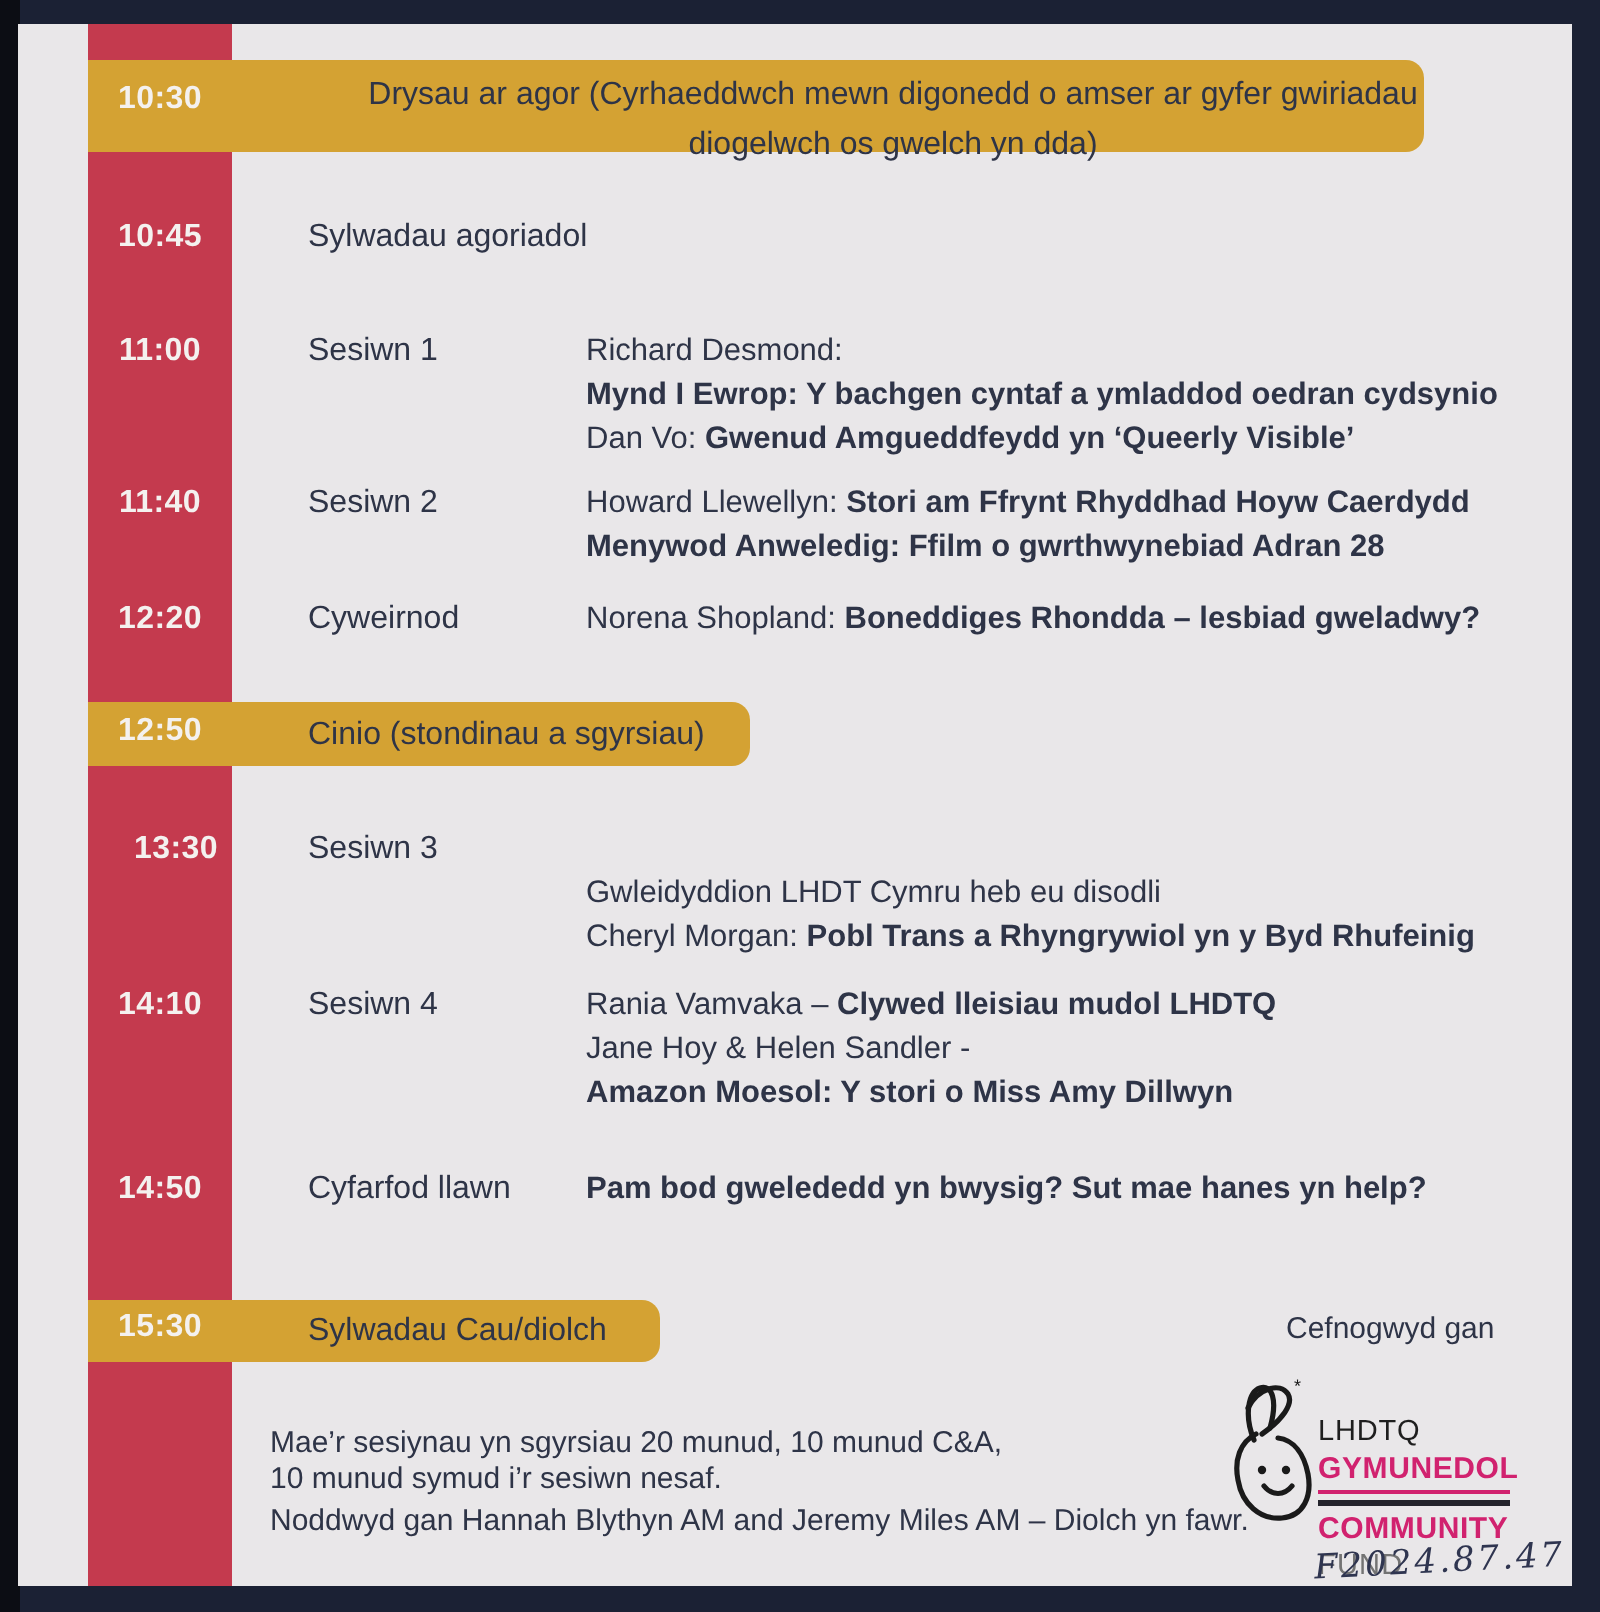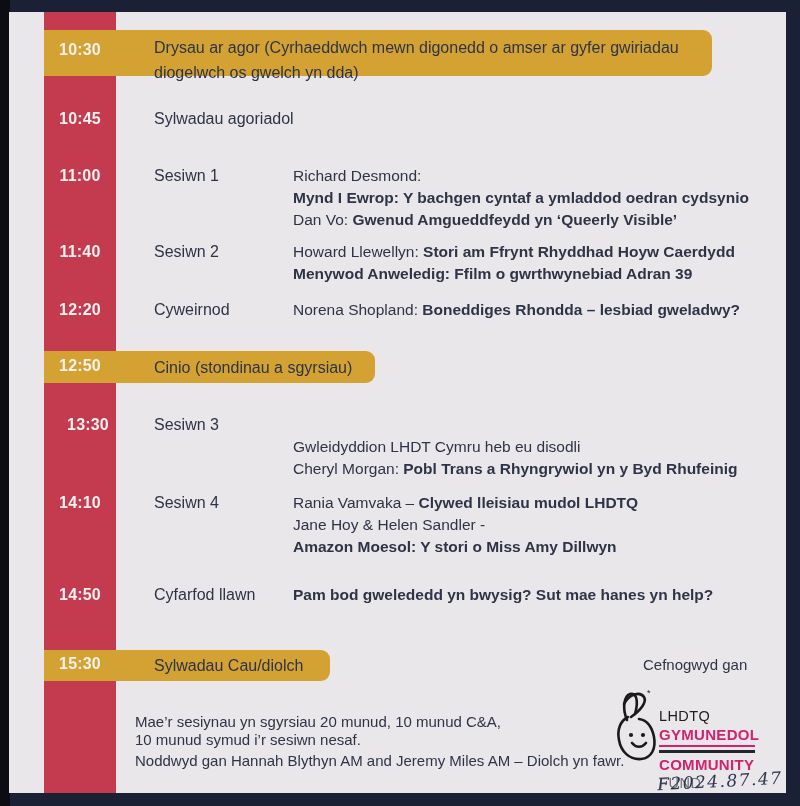--- a/index.html
+++ b/index.html
@@ -17,21 +17,21 @@
   .stage::before{content:"";position:absolute;left:0;top:0;width:10px;height:100%;background:#0c0d14;}
   .poster{position:absolute;left:9px;top:12px;width:777px;height:781px;background:var(--bg);}
   .stripe{position:absolute;left:35px;top:0;width:72px;height:781px;background:var(--red);}
   #schedule{position:absolute;left:0;top:0;width:100%;height:100%;}
   .time{position:absolute;left:35px;width:72px;text-align:center;font-size:16px;font-weight:700;
         color:var(--timewhite);line-height:22px;letter-spacing:.2px;}
   .label{position:absolute;left:145px;font-size:16px;color:var(--navy);line-height:22px;white-space:nowrap;}
   .descline{position:absolute;left:284px;font-size:15.5px;color:var(--navy);line-height:22px;white-space:nowrap;}
   .descline .b{font-weight:700;}
   .goldbar{position:absolute;left:35px;background:var(--gold);border-radius:0 9px 9px 0;}
-  .bartitle{position:absolute;left:145px;font-size:16px;color:#373324;color:var(--navy);line-height:25px;white-space:nowrap;}
+  .bartitle{position:absolute;left:145px;font-size:16px;color:#373324;color:var(--navy);line-height:25px;white-space:nowrap;text-align:center;}
   .bartitle.wrap{white-space:normal;width:585px;}
   .supported{position:absolute;left:634px;top:644px;font-size:15px;color:var(--navy);}
   .lotto-hand{position:absolute;left:605px;top:676px;}
   .logo-text{position:absolute;left:650px;top:696px;width:100px;}
   .logo-l1{font-size:14.5px;color:#1e1e1e;letter-spacing:.4px;}
   .logo-l2{font-size:15px;font-weight:700;color:var(--magenta);letter-spacing:.3px;margin-top:2px;}
   .logo-rule-m{width:96px;height:2px;background:var(--magenta);margin-top:2px;}
   .logo-rule-d{width:96px;height:3px;background:#24242c;margin-top:3px;}
   .logo-l3{font-size:15px;font-weight:700;color:var(--magenta);letter-spacing:.3px;margin-top:3px;}
   .logo-l4{font-size:14.5px;color:#737373;letter-spacing:.6px;margin-top:2px;}
@@ -53,21 +53,21 @@
         <div class="time" style="top: 96px;">10:45</div>
         <div class="label" style="top: 96px;">Sylwadau agoriadol</div>
         <div class="time" style="top: 153px;">11:00</div>
         <div class="label" style="top: 153px;">Sesiwn 1</div>
         <div class="descline" style="top: 153px;"><span>Richard Desmond:</span></div>
         <div class="descline" style="top: 175px;"><span class="b">Mynd I Ewrop: Y bachgen cyntaf a ymladdod oedran cydsynio</span></div>
         <div class="descline" style="top: 197px;"><span>Dan Vo: </span><span class="b">Gwenud Amgueddfeydd yn ‘Queerly Visible’</span></div>
         <div class="time" style="top: 229px;">11:40</div>
         <div class="label" style="top: 229px;">Sesiwn 2</div>
         <div class="descline" style="top: 229px;"><span>Howard Llewellyn: </span><span class="b">Stori am Ffrynt Rhyddhad Hoyw Caerdydd</span></div>
-        <div class="descline" style="top: 251px;"><span class="b">Menywod Anweledig: Ffilm o gwrthwynebiad Adran 39</span></div>
+        <div class="descline" style="top: 251px;"><span class="b">Menywod Anweledig: Ffilm o gwrthwynebiad Adran 28</span></div>
         <div class="time" style="top: 287px;">12:20</div>
         <div class="label" style="top: 287px;">Cyweirnod</div>
         <div class="descline" style="top: 287px;"><span>Norena Shopland: </span><span class="b">Boneddiges Rhondda – lesbiad gweladwy?</span></div>
         <div class="goldbar" style="top: 339px; height: 32px; width: 331px;"></div>
         <div class="bartitle" style="top: 343px;">Cinio (stondinau a sgyrsiau)</div>
         <div class="time" style="top: 343px;">12:50</div>
         <div class="time" style="top: 402px; padding-left: 16px;">13:30</div>
         <div class="label" style="top: 402px;">Sesiwn 3</div>
         <div class="descline" style="top: 424px;"><span>Gwleidyddion LHDT Cymru heb eu disodli</span></div>
         <div class="descline" style="top: 446px;"><span>Cheryl Morgan: </span><span class="b">Pobl Trans a Rhyngrywiol yn y Byd Rhufeinig</span></div>

